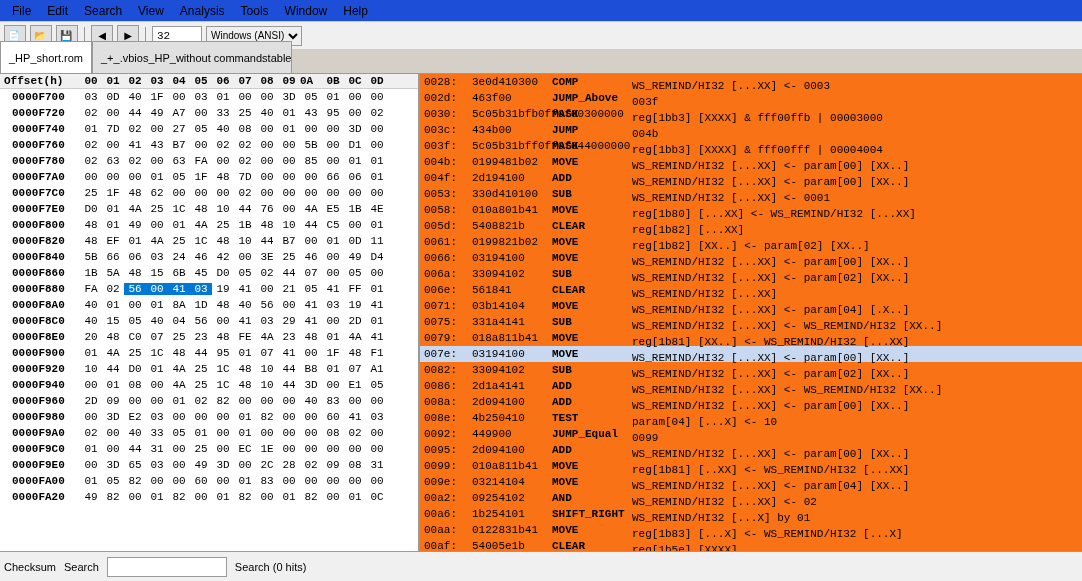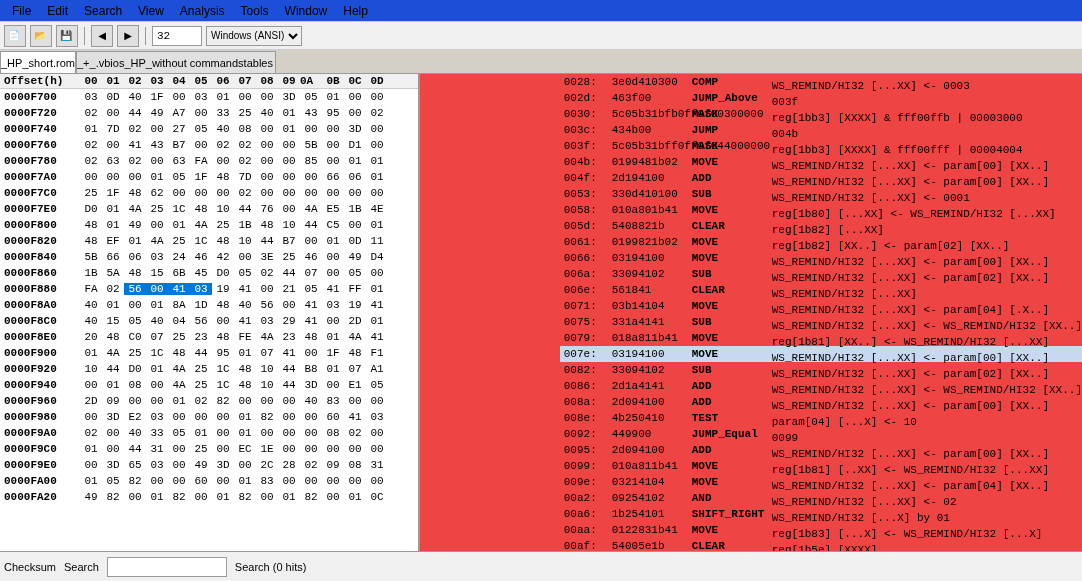--- a/index.html
+++ b/index.html
@@ -65,28 +65,28 @@
 
     
     .file-tabs {
       display: flex;
       background: #d4d0c8;
       border-bottom: 1px solid #999;
       height: 24px;
       align-items: flex-end;
     }
     .file-tab {
-      padding: 2px 0;
+      padding: 2px 8px;
       border: 1px solid #999;
       border-bottom: none;
       background: #e0e0e0;
       cursor: pointer;
       font-size: 11px;
       font-family: 'Segoe UI', Arial, sans-serif;
-      height: 22px;
+      height: 32px;
       display: flex;
       align-items: center;
       white-space: nowrap;
       overflow: hidden;
       max-width: 200px;
     }
     .file-tab.active {
       background: #fff;
       border-bottom-color: #fff;
     }
@@ -121,46 +121,45 @@
       flex: 1;
     }
     .hex-row {
       display: flex;
       align-items: center;
       height: 16px;
       font-size: 11px;
     }
     .hex-addr {
       width: 80px;
-      padding-left: 4px;
+      padding-left: 12px;
       color: #000;
       font-weight: bold;
     }
     .hex-bytes-area {
       display: flex;
       flex-wrap: nowrap;
       flex: 1;
     }
     .hex-byte {
       width: 22px;
       text-align: center;
     }
     .hex-byte.selected {
       background: #0078d7;
       color: #fff;
     }
 
     
     .disasm-panel {
       flex: 1;
-      background: #ef4444;
+      background: #f97316;
       overflow: hidden;
       display: flex;
       flex-direction: column;
-      align-items: flex-end;
     }
     .disasm-content {
       overflow-y: auto;
       flex: 1;
       font-size: 11px;
     }
     .disasm-row {
       display: flex;
       height: 16px;
       align-items: center;

